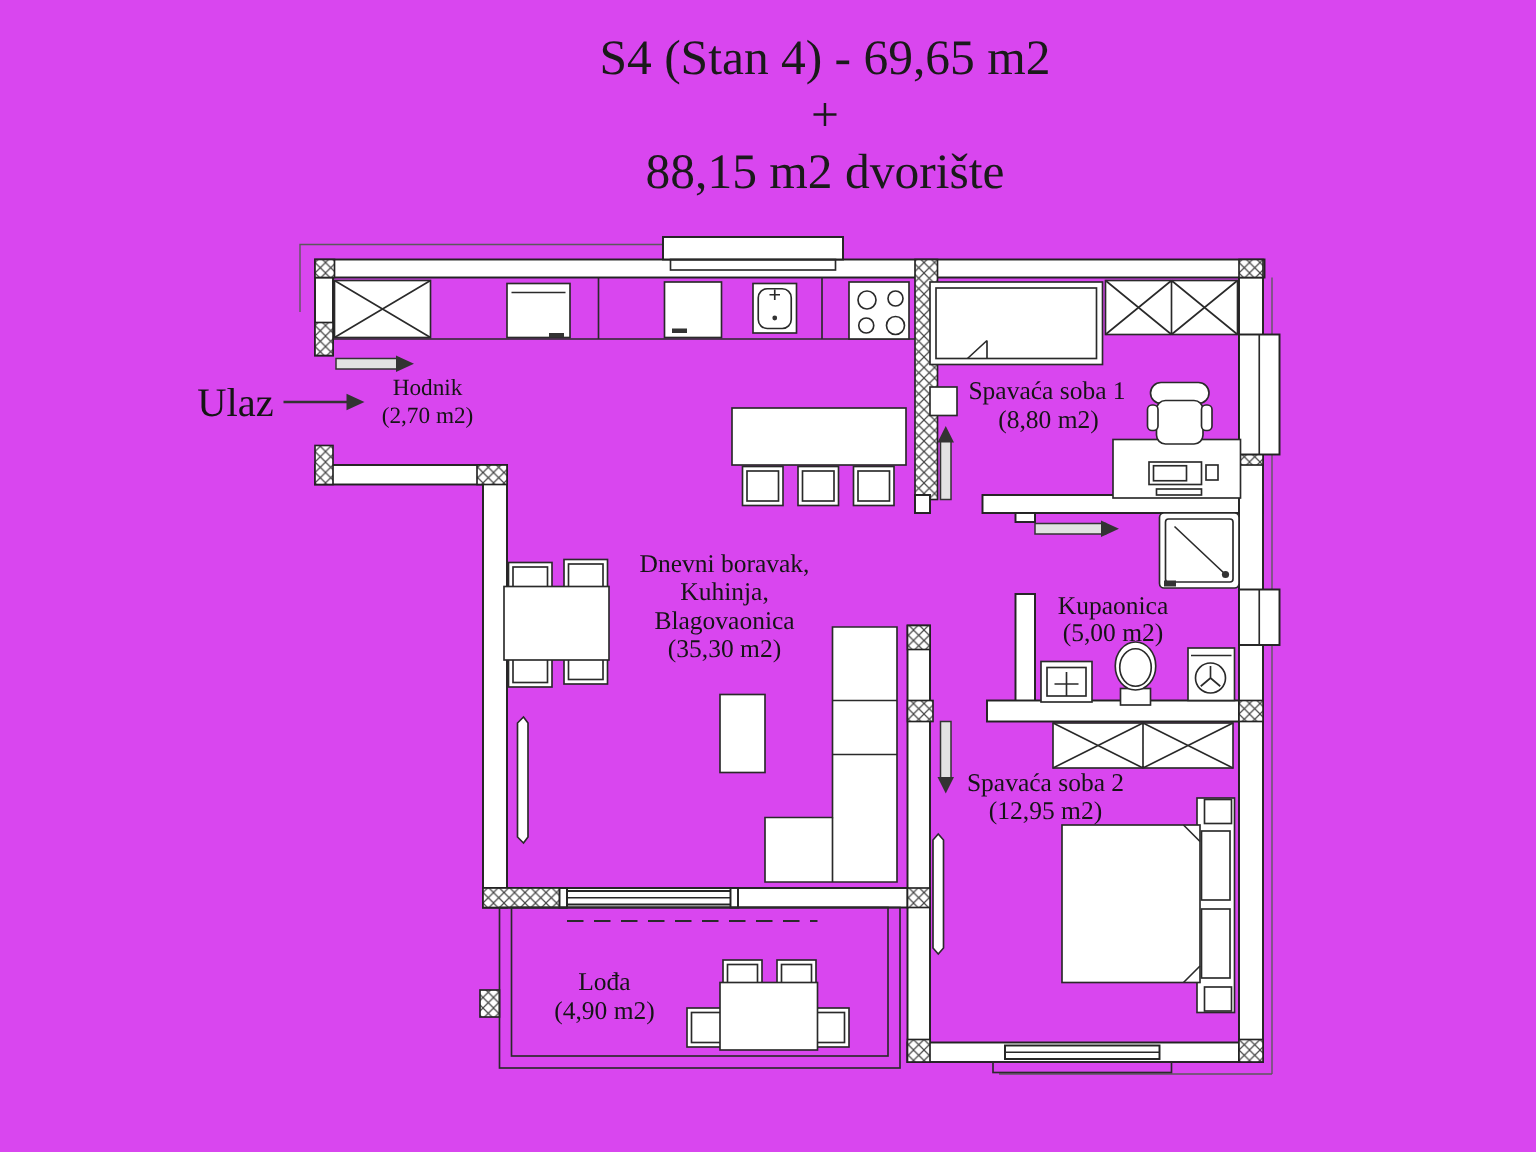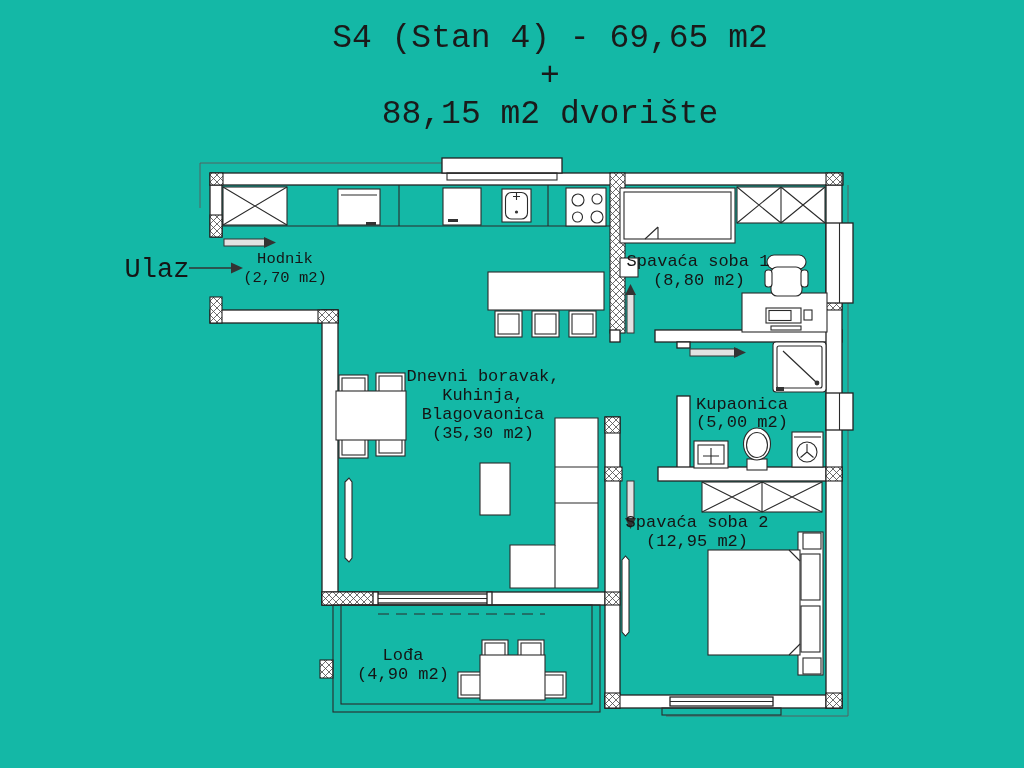--- a/index.html
+++ b/index.html
@@ -1,17 +1,17 @@
 <!DOCTYPE html>
 <html><head>
 <meta charset="utf-8">
 <style>
   html,body{margin:0;padding:0;background:#ffffff;}
-  #stage{position:relative;width:1024px;height:768px;background:#14b8a6;overflow:hidden;
-         font-family:Liberation Mono, monospace;}
+  #stage{position:relative;width:1024px;height:768px;background:#d946ef;overflow:hidden;
+         font-family:Liberation Serif, serif;}
   #title-block{position:absolute;top:20px;left:70px;width:960px;text-align:center;
                color:#1a1a1a;font-size:33px;line-height:38px;font-weight:400;}
   #plan-svg{position:absolute;left:0;top:0;}
   .wall{fill:#ffffff;stroke:#232323;stroke-width:1.3;}
   .hatch{fill:url(#crosshatch);stroke:#232323;stroke-width:1.1;}
   .furn{fill:#ffffff;stroke:#2a2a2a;stroke-width:1.1;}
   .lineonly{fill:none;stroke:#2a2a2a;stroke-width:1.1;}
   .thin{fill:none;stroke:#5a5a5a;stroke-width:0.9;}
   .leaf{fill:#e2e2e2;stroke:#333333;stroke-width:1;}
   .arrowhead{fill:#333333;stroke:none;}

